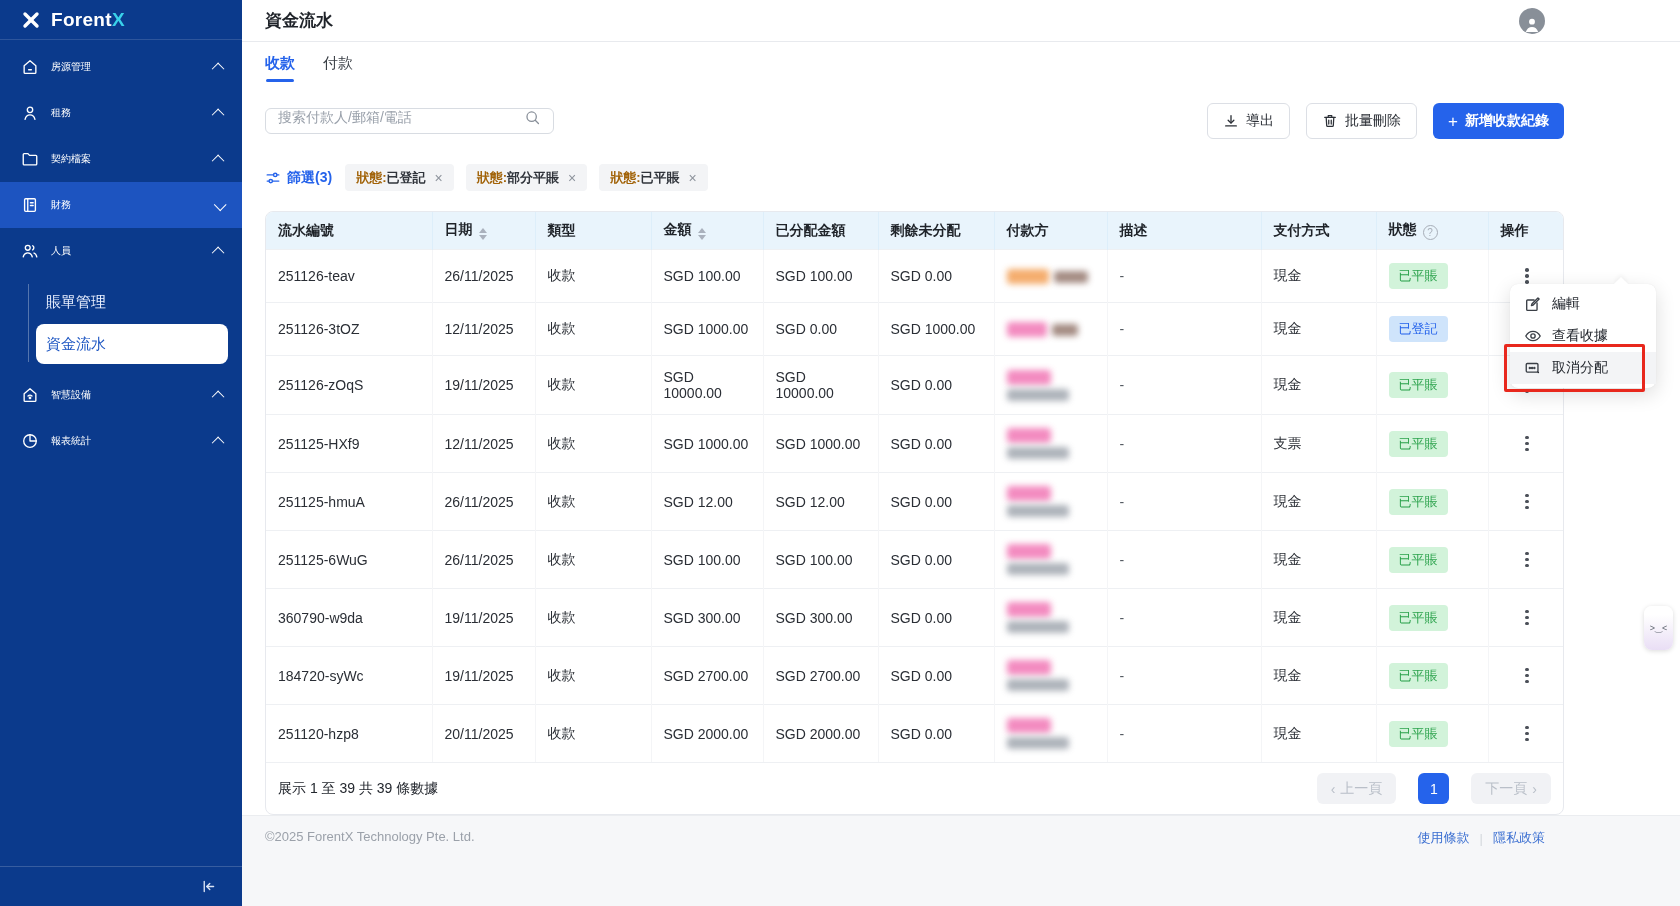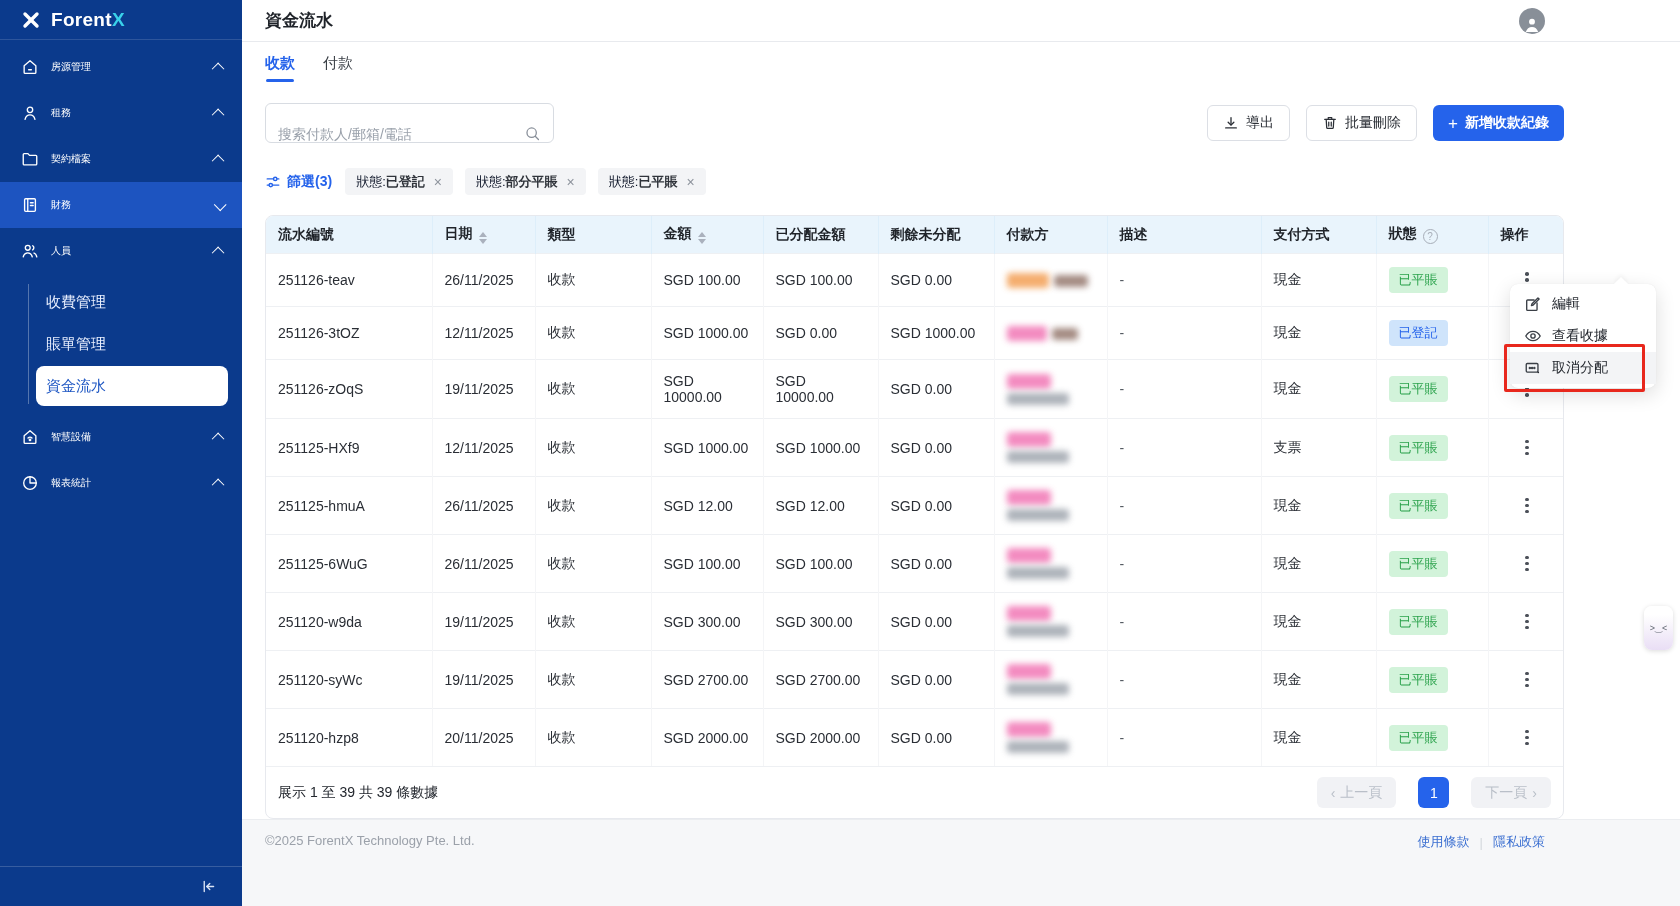--- a/index.html
+++ b/index.html
@@ -39,36 +39,36 @@
   .avatar { width:26px; height:26px; border-radius:50%; background:#888f98; display:flex; align-items:flex-end; justify-content:center; overflow:hidden; cursor:pointer; }
   .content { flex:1; padding:12px 0 0 23px; }
   .content-inner { width:1299px; }
 
   .tabs { display:flex; gap:28px; font-size:15px; color:#3a3f46; }
   .tab { padding-bottom:9px; position:relative; cursor:pointer; }
   .tab.active { color:#2563eb; font-weight:bold; }
   .tab.active::after { content:''; position:absolute; left:1px; right:1px; bottom:0; height:3px; border-radius:2px; background:#2563eb; }
 
   .toolbar { margin-top:21px; display:flex; align-items:center; justify-content:space-between; }
-  .search-box { width:289px; height:40px; border:1px solid #d8dce2; border-radius:6px; display:flex; align-items:flex-end; padding:0 12px; background:#fff; }
+  .search-box { width:289px; height:26px; border:1px solid #d8dce2; border-radius:6px; display:flex; align-items:flex-start; padding:0 12px; background:#fff; }
   .search-box input { border:none; outline:none; flex:1; font-size:14px; color:#333; background:transparent; }
   .search-box input::placeholder { color:#9aa1ab; }
   .search-box svg { stroke:#878e98; flex-shrink:0; }
   .toolbar-right { display:flex; gap:16px; }
   .btn { height:36px; border-radius:6px; font-size:14px; display:inline-flex; align-items:center; gap:7px; padding:0 15px; cursor:pointer; white-space:nowrap; }
   .btn.ghost { background:#fff; border:1px solid #dcdfe5; color:#2b2f36; }
   .btn.ghost svg { stroke:#2b2f36; }
   .btn.primary { background:#2563eb; border:none; color:#fff; font-weight:bold; }
   .btn.primary .plus { font-size:17px; font-weight:normal; line-height:1; }
 
   .filter-row { margin-top:25px; display:flex; align-items:center; gap:13px; }
   .filter-link { display:flex; align-items:center; gap:6px; color:#2563eb; font-size:14px; font-weight:bold; cursor:pointer; }
   .filter-link svg { stroke:#2563eb; }
   .chip { background:#f3f4f6; border-radius:4px; height:27px; display:inline-flex; align-items:center; padding:0 11px; font-size:13px; gap:9px; }
-  .chip .c-pre { color:#0f172a; }
+  .chip .c-pre { color:#a16207;font-weight:bold; }
   .chip .c-val { color:#30343b; font-weight:bold; }
   .chip .chip-x { color:#8d939c; font-size:14px; cursor:pointer; line-height:1; }
 
   
   .table-card { margin-top:20px; width:1299px; border:1px solid #e7e9ee; border-radius:8px; overflow:hidden; background:#fff; }
   table { border-collapse:collapse; width:100%; font-size:14px; table-layout:fixed; }
   thead th { background:#e9f4fc; text-align:left; font-weight:bold; color:#1f2329; padding:9px 12px; border-right:1px solid #ddeefa; white-space:nowrap; }
   thead th:last-child { border-right:none; }
   tbody td { padding:13px 12px; border-top:1px solid #eef0f3; border-right:1px solid #f4f5f7; vertical-align:middle; color:#2a2e35; }
   tbody td:last-child { border-right:none; }
@@ -172,23 +172,20 @@
             <circle cx="7.5" cy="6.5" r="2.7"></circle>
             <path d="M2.5 16.5c.7-3 2.6-4.5 5-4.5s4.3 1.5 5 4.5"></path>
             <path d="M13 4.2a2.7 2.7 0 0 1 0 4.6"></path>
             <path d="M14.5 12.3c1.6.6 2.6 2 3 4.2"></path>
           </svg>
         </span>
         <span class="s-label">人員</span>
         <span class="chev up"></span>
       </div>
       <div class="submenu">
-        <div class="sub-item">
-          <span>收費管理</span>
-        </div>
         <div class="sub-item">
           <span>賬單管理</span>
         </div>
         <div class="sub-item active">
           <span>資金流水</span>
         </div>
       </div>
       <div class="s-item">
         <span class="s-icon">
           <svg fill="none" stroke-width="1.5" stroke-linecap="round" stroke-linejoin="round" width="18" height="18" viewBox="0 0 20 20">
@@ -460,21 +457,21 @@
                 <td><span class="badge green">已平賬</span></td>
                 <td>
                   <button class="kebab">
                     <i></i>
                     <i></i>
                     <i></i>
                   </button>
                 </td>
               </tr>
               <tr>
-                <td>251120-w9da</td>
+                <td>360790-w9da</td>
                 <td>19/11/2025</td>
                 <td>收款</td>
                 <td>SGD 300.00</td>
                 <td>SGD 300.00</td>
                 <td>SGD 0.00</td>
                 <td>
                   <div class="payer-stack">
                     <span class="rd" style="width:44px;background:#f06eb0"></span>
                     <span class="rd small" style="width:62px;background:#99a0a9"></span>
                   </div>
@@ -484,21 +481,21 @@
                 <td><span class="badge green">已平賬</span></td>
                 <td>
                   <button class="kebab">
                     <i></i>
                     <i></i>
                     <i></i>
                   </button>
                 </td>
               </tr>
               <tr>
-                <td>251120-syWc</td>
+                <td>184720-syWc</td>
                 <td>19/11/2025</td>
                 <td>收款</td>
                 <td>SGD 2700.00</td>
                 <td>SGD 2700.00</td>
                 <td>SGD 0.00</td>
                 <td>
                   <div class="payer-stack">
                     <span class="rd" style="width:44px;background:#f06eb0"></span>
                     <span class="rd small" style="width:62px;background:#99a0a9"></span>
                   </div>

